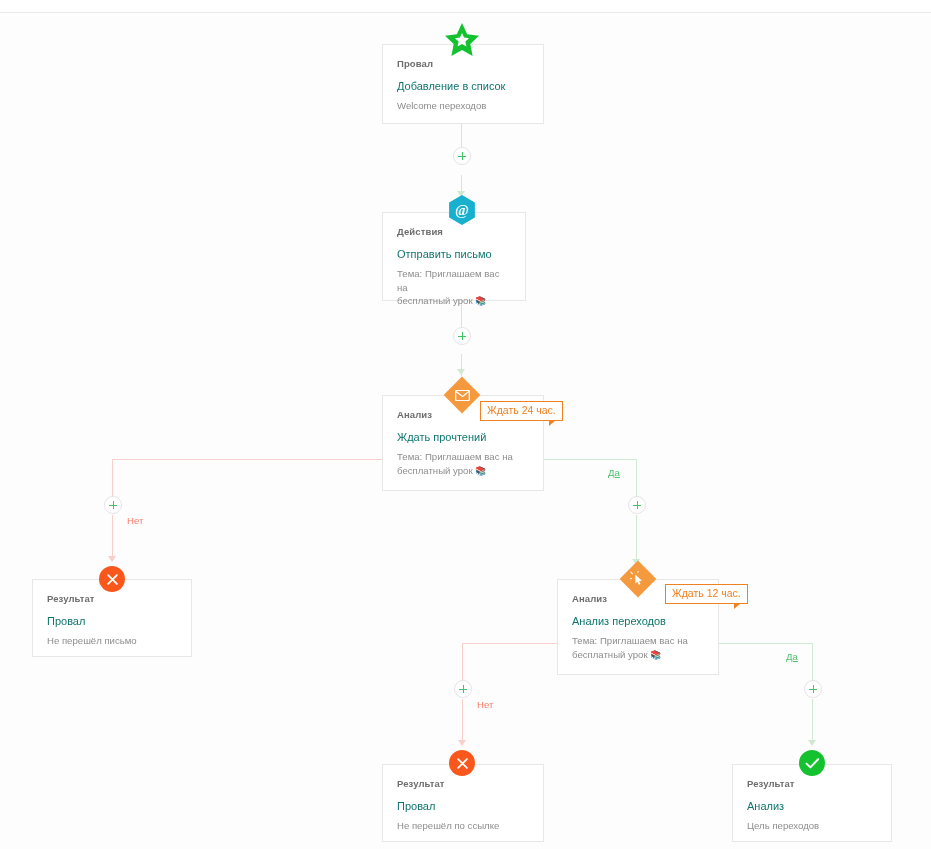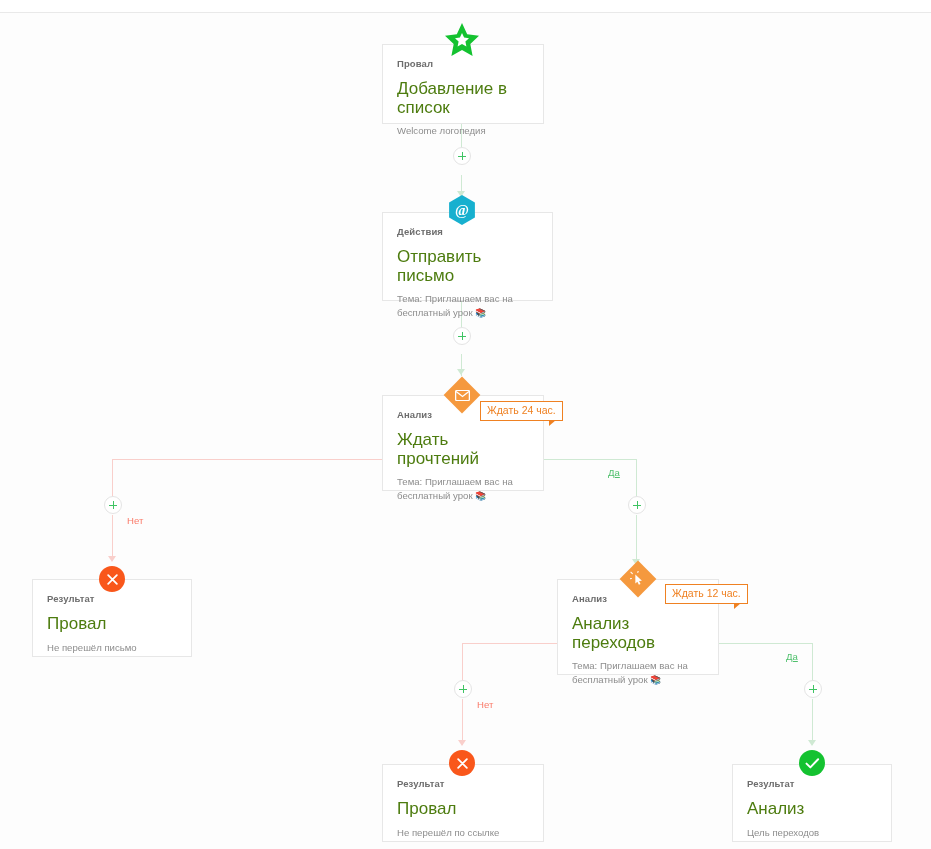--- a/index.html
+++ b/index.html
@@ -75,22 +75,22 @@
     padding: 13px 14px 14px 14px;
   }
   .node .kind {
     font-size: 9.5px;
     font-weight: bold;
     color: #6d6d6d;
     letter-spacing: .1px;
     margin: 0 0 11px 0;
   }
   .node .title {
-    font-size: 17px;
-    color: #4d7c0f;
+    font-size: 11px;
+    color: #0f766e;
     margin: 0 0 7px 0;
     line-height: 1.1;
   }
   .node .desc {
     font-size: 9.6px;
     color: #8d8d8d;
     line-height: 1.42;
     margin: 0;
   }
   .emoji { font-size: 9px; letter-spacing: 0; }
@@ -212,30 +212,30 @@
     <div class="plus" style="left:804px; top:667px;"></div>
 
     <span class="blabel no" style="left:127px; top:454px;">Нет</span>
     <span class="blabel yes" style="left:608px; top:454px;">Да</span>
     <span class="blabel no" style="left:477px; top:638px;">Нет</span>
     <span class="blabel yes" style="left:786px; top:638px;">Да</span>
 
     <div class="node" style="left:382px; top:31px; width:162px; height:80px;">
       <p class="kind">Провал</p>
       <p class="title">Добавление в список</p>
-      <p class="desc">Welcome логопедия</p>
+      <p class="desc">Welcome переходов</p>
     </div>
     <div class="badge-ico" style="left:444px; top:9px; width:36px; height:36px;">
       <svg width="36" height="36" viewBox="0 0 36 36" aria-hidden="true">
         <polygon points="18,1 23.2,12.3 35,13.7 26.3,22 28.6,34 18,28 7.4,34 9.7,22 1,13.7 12.8,12.3" fill="#14c230"></polygon>
         <polygon points="18,11 20.1,15.6 25,16.2 21.4,19.6 22.4,24.6 18,22.1 13.6,24.6 14.6,19.6 11,16.2 15.9,15.6" fill="#ffffff"></polygon>
       </svg>
     </div>
 
-    <div class="node" style="left:382px; top:199px; width:171px; height:89px;">
+    <div class="node" style="left:382px; top:199px; width:144px; height:89px;">
       <p class="kind">Действия</p>
       <p class="title">Отправить письмо</p>
       <p class="desc"><span>Тема: Приглашаем вас на</span><br><span>бесплатный урок</span>
         <span class="emoji">📚</span>
       </p>
     </div>
     <div class="badge-ico" style="left:447px; top:182px; width:30px; height:30px;">
       <div class="hexa">@</div>
     </div>
 

